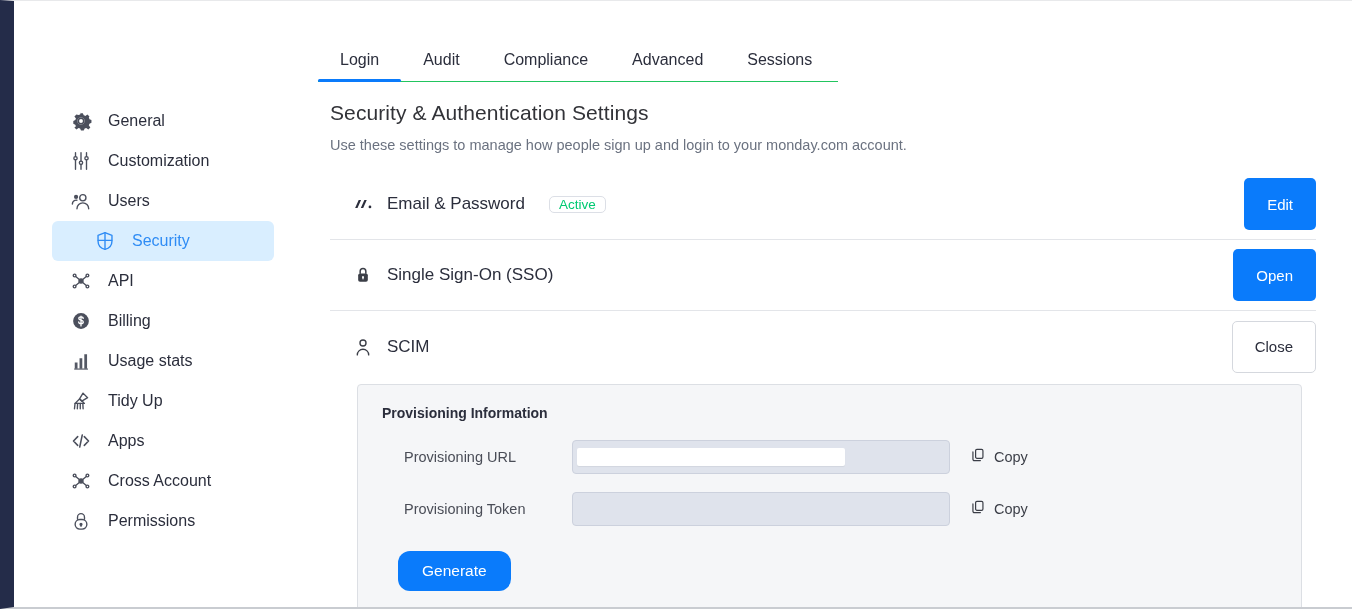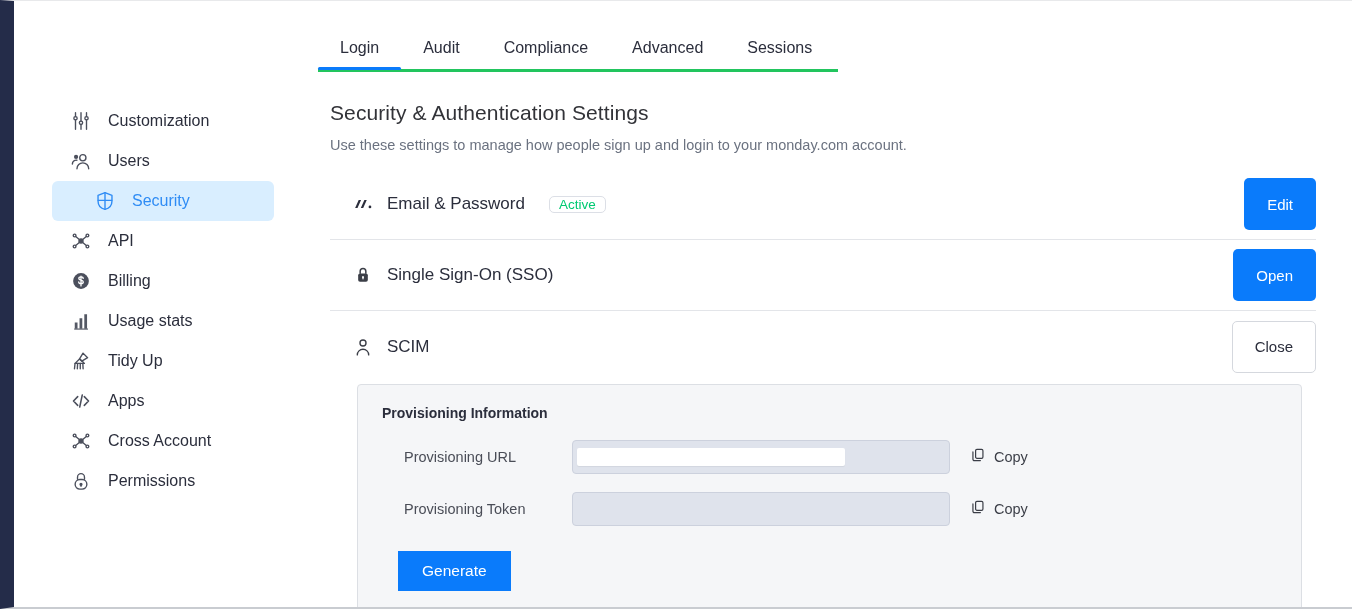--- a/index.html
+++ b/index.html
@@ -62,23 +62,23 @@
   }
   .nav-icon svg { display: block; }
 
   
   .main {
     position: absolute;
     left: 292px; top: 0; right: 0; bottom: 0;
     background: #ffffff;
   }
   .tabs {
-    position: absolute; left: 12px; top: 38px;
+    position: absolute; left: 12px; top: 50px;
     display: flex; align-items: center;
-    border-bottom: 3px solid #22c55e;
+    border-bottom: 1px solid #22c55e;
     width: 520px;
   }
   .tab {
     padding: 0 22px 12px 22px;
     font-size: 16px; color: #2b2e3c; cursor: pointer;
     position: relative; white-space: nowrap;
   }
   .tab.active::after {
     content: "";
     position: absolute; left: 0; right: 0; bottom: -1px;
@@ -168,36 +168,46 @@
     box-shadow: 0 1px 1px rgba(0,0,0,0.06);
   }
   .copy {
     display: flex; align-items: center; gap: 8px;
     margin-left: 20px; cursor: pointer;
   }
   .copy-label { font-size: 14.5px; color: #3b3e47; }
   .generate-wrap { margin-top: 20px; padding-left: 16px; }
   .btn-generate {
     background: #0a7bfb; color: #ffffff;
-    border-radius: 0; border: none;
+    border-radius: 12px; border: none;
     font-size: 15.5px;
     height: 40px; padding: 0 24px;
     display: inline-flex; align-items: center; justify-content: center;
     cursor: pointer;
     font-family: "Liberation Sans", sans-serif;
   }
 </style>
 </head>
 <body>
 
 <div class="window">
   <div class="inner">
 
     <div class="sidebar">
       <div class="nav" id="nav">
+          <div class="nav-item">
+            <span class="nav-icon">
+              <svg width="22" height="22" viewBox="0 0 24 24" fill="#4b4f5c">
+                <path d="M12 8.2a3.8 3.8 0 100 7.6 3.8 3.8 0 000-7.6zm0 5.9a2.1 2.1 0 110-4.2 2.1 2.1 0 010 4.2z"></path>
+                <path d="M20.3 13.4l-.1-1.4.1-1.4 1.5-1.1-1.4-3.3-1.8.4-2.2-1.5-.3-1.8h-3.6l-.3 1.8L10 6.6l-1.8-.4-1.4 3.3 1.5 1.1-.1 1.4.1 1.4-1.5 1.1 1.4 3.3 1.8-.4 2.2 1.5.3 1.8h3.6l.3-1.8 2.2-1.5 1.8.4 1.4-3.3-1.5-1.1z" opacity="0"></path>
+                <path d="M12 2.6l-1 2.2a7.6 7.6 0 00-1.7.7L7 4.8 4.8 7l1.7 2.3c-.3.5-.5 1.1-.7 1.7l-2.2 1v3l2.2 1c.2.6.4 1.2.7 1.7L4.8 19 7 21.2l2.3-1.7c.5.3 1.1.5 1.7.7l1 2.2h3l1-2.2c.6-.2 1.2-.4 1.7-.7l2.3 1.7 2.2-2.2-1.7-2.3c.3-.5.5-1.1.7-1.7l2.2-1v-3l-2.2-1a7.6 7.6 0 00-.7-1.7L21.2 7 19 4.8l-2.3 1.7a7.6 7.6 0 00-1.7-.7l-1-2.2h-2zm0 5.6a3.8 3.8 0 110 7.6 3.8 3.8 0 010-7.6z"></path>
+              </svg>
+            </span>
+            <span class="label">General</span>
+          </div>
           <div class="nav-item">
             <span class="nav-icon">
               <svg width="22" height="22" viewBox="0 0 24 24" fill="none" stroke="#4b4f5c" stroke-width="1.5" stroke-linecap="round" stroke-linejoin="round">
                 <circle cx="6" cy="9" r="1.8"></circle>
                 <path d="M6 3v4.2M6 10.8V21"></path>
                 <circle cx="12" cy="14" r="1.8"></circle>
                 <path d="M12 3v9.2M12 15.8V21"></path>
                 <circle cx="18" cy="9" r="1.8"></circle>
                 <path d="M18 3v4.2M18 10.8V21"></path>
               </svg>

